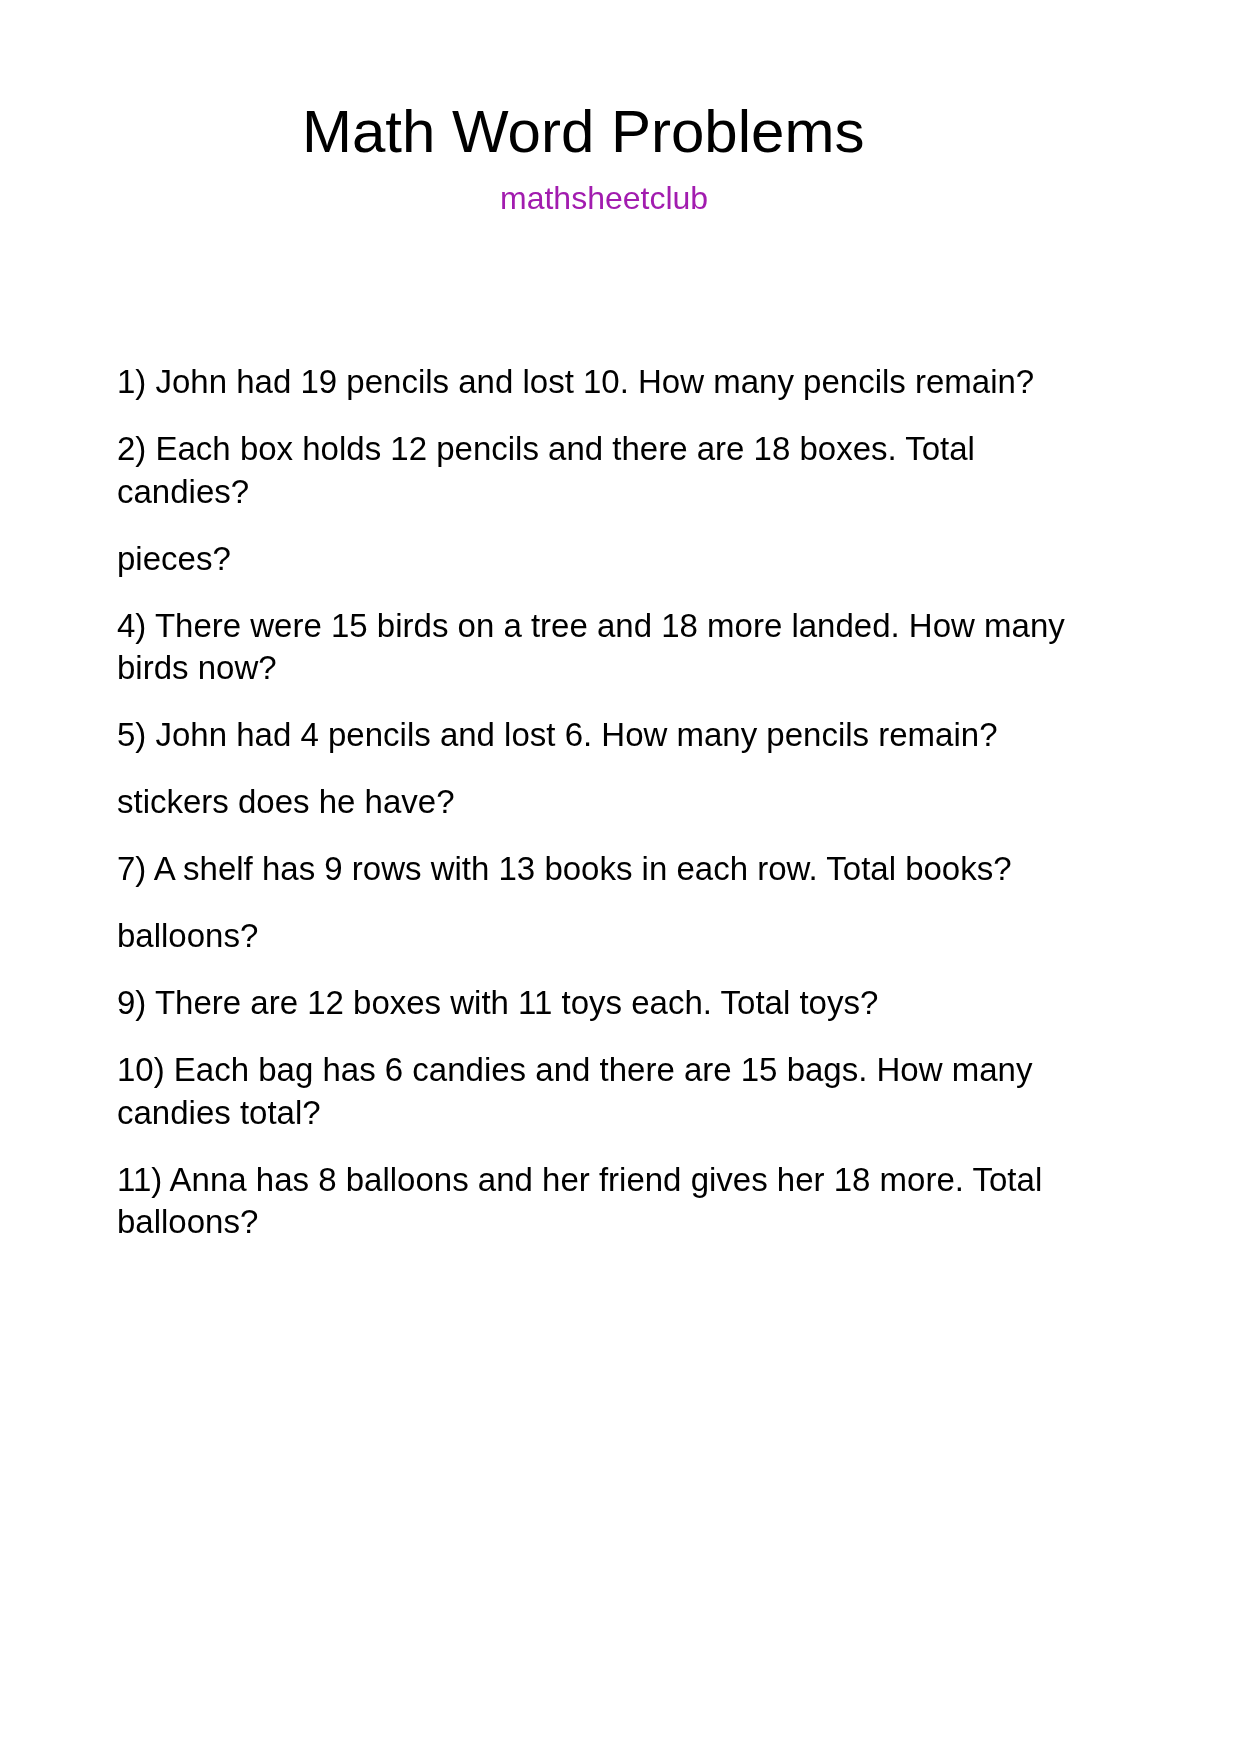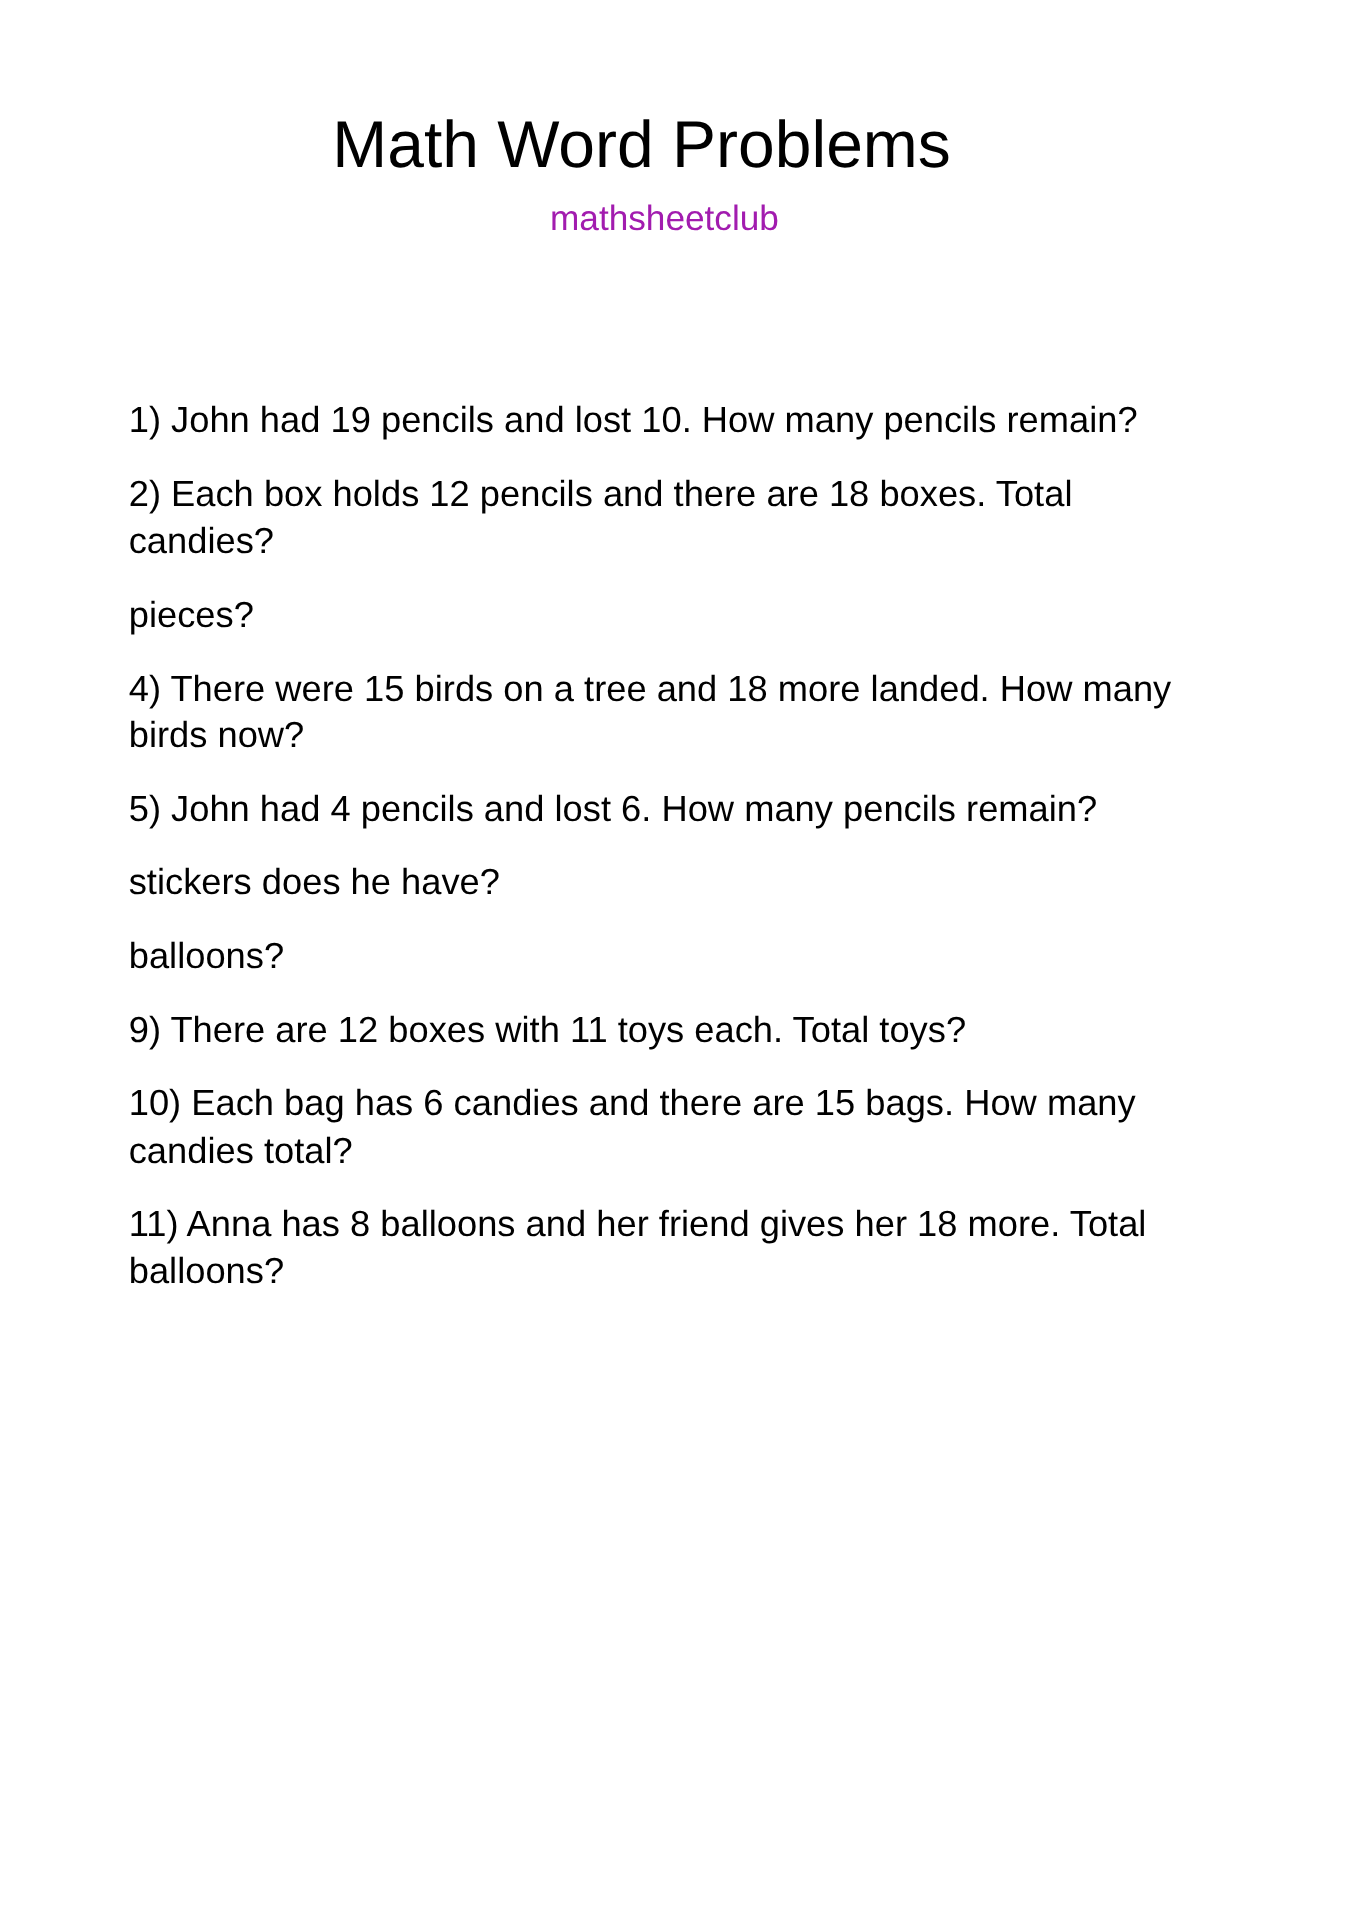--- a/index.html
+++ b/index.html
@@ -83,20 +83,23 @@
       <span class="line">4) There were 15 birds on a tree and 18 more landed. How many</span>
       <span class="line">birds now?</span>
     </li>
     <li class="problem">
       <span class="line">5) John had 4 pencils and lost 6. How many pencils remain?</span>
     </li>
     <li class="problem">
       <span class="line">stickers does he have?</span>
     </li>
     <li class="problem">
+      <span class="line">7) A shelf has 9 rows with 13 books in each row. Total books?</span>
+    </li>
+    <li class="problem">
       <span class="line">balloons?</span>
     </li>
     <li class="problem">
       <span class="line">9) There are 12 boxes with 11 toys each. Total toys?</span>
     </li>
     <li class="problem">
       <span class="line">10) Each bag has 6 candies and there are 15 bags. How many</span>
       <span class="line">candies total?</span>
     </li>
     <li class="problem">

